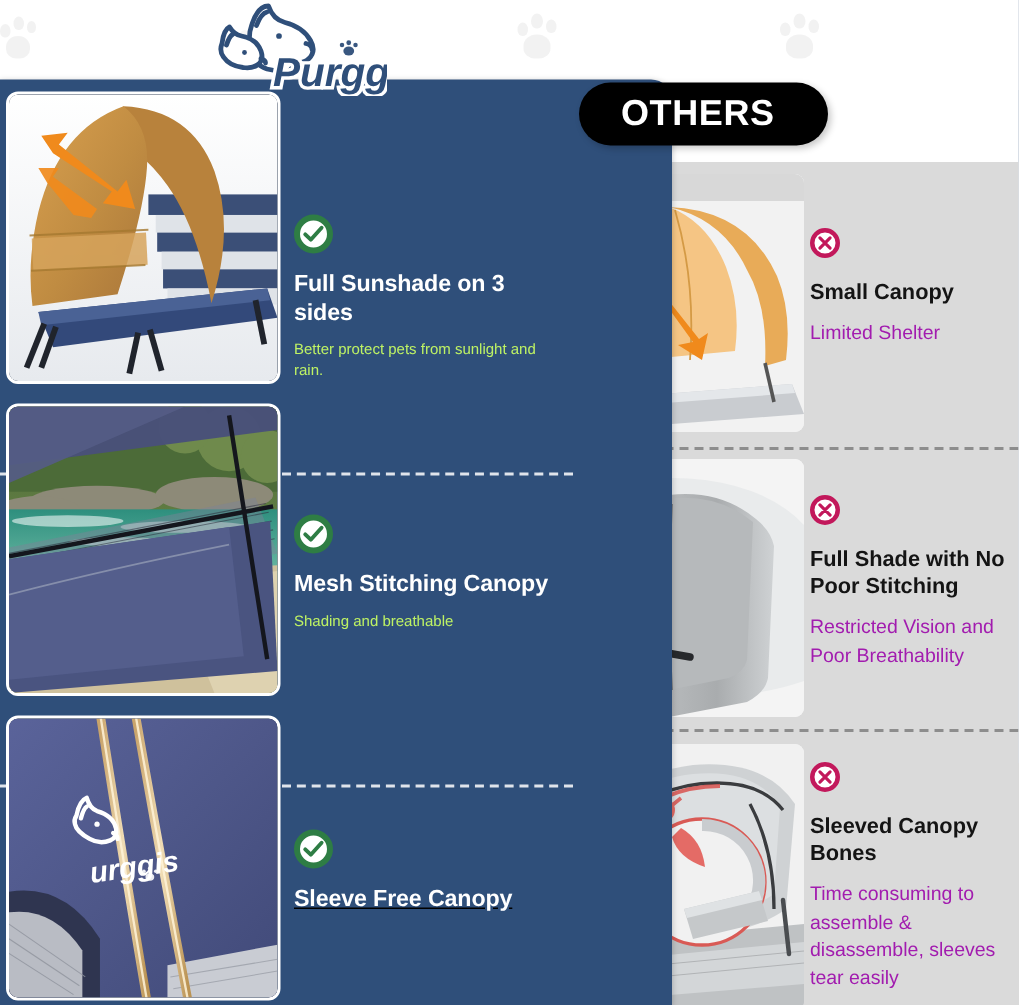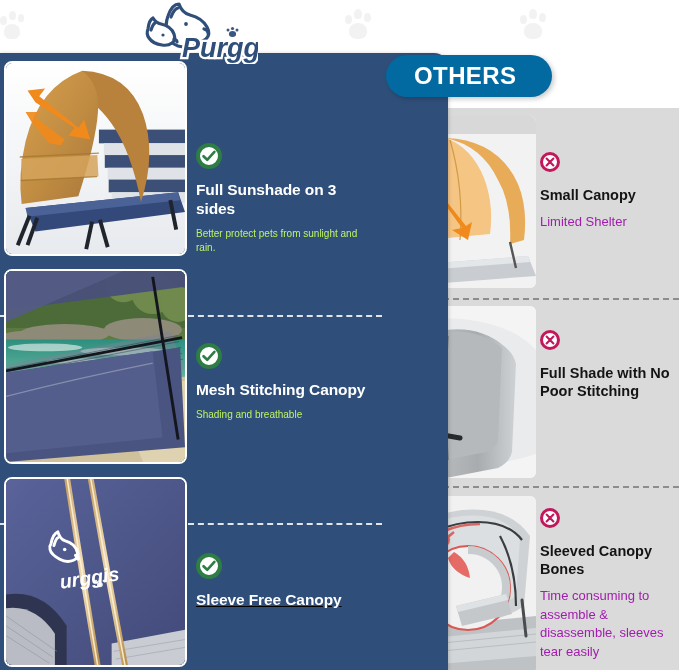--- a/index.html
+++ b/index.html
@@ -62,21 +62,21 @@
   }
   .o-desc { color: #bef264; font-size: 10px; line-height: 1.38; }
 
   
   .others-panel {
     position: absolute; left: 383px; top: 108px; width: 348px; height: 574px;
     background: #dadada; border-radius: 10px 0 0 0;
   }
   .others-tab {
     position: absolute; left: 386px; top: 55px; width: 166px; height: 42px;
-    background: #0369a1; border-radius: 21px;
+    background: #000000; border-radius: 21px;
     display: flex; align-items: center; z-index: 25;
     box-shadow: 2px 2px 5px rgba(0,0,0,.22);
   }
   .others-tab span {
     color: #fff; font-weight: bold; font-size: 24px;
     letter-spacing: .4px; padding-left: 28px;
   }
   .x-dash {
     position: absolute; left: 0; width: 296px; height: 0;
     border-top: 2px dashed #8d8d8d;
@@ -456,20 +456,21 @@
         </g>
       </svg>
     </div>
     <div class="x-text xt2">
       <div class="badge-no">
         <svg width="12" height="12" viewBox="0 0 12 12">
             <path d="M2.6 2.6 L9.4 9.4 M9.4 2.6 L2.6 9.4" stroke="#c2185b" stroke-width="2.1" stroke-linecap="round"></path>
           </svg>
       </div>
       <div class="x-title">Full Shade with No Poor Stitching</div>
+      <div class="x-desc">Restricted Vision and Poor Breathability</div>
     </div>
 
     <div class="x-photo xp3">
       <svg class="fill" viewBox="0 0 146 178" preserveAspectRatio="none">
         <rect width="146" height="178" fill="#f1f1f1"></rect>
 
         <path d="M0 134 L146 120 L146 178 L0 178 Z" fill="#bfc2c4"></path>
         <path d="M0 146 L146 132 L146 160 L0 172 Z" fill="#d3d6d8"></path>
         <g stroke="#a8abad" stroke-width="0.7" opacity=".8">
           <path d="M0 152 L146 138"></path>

